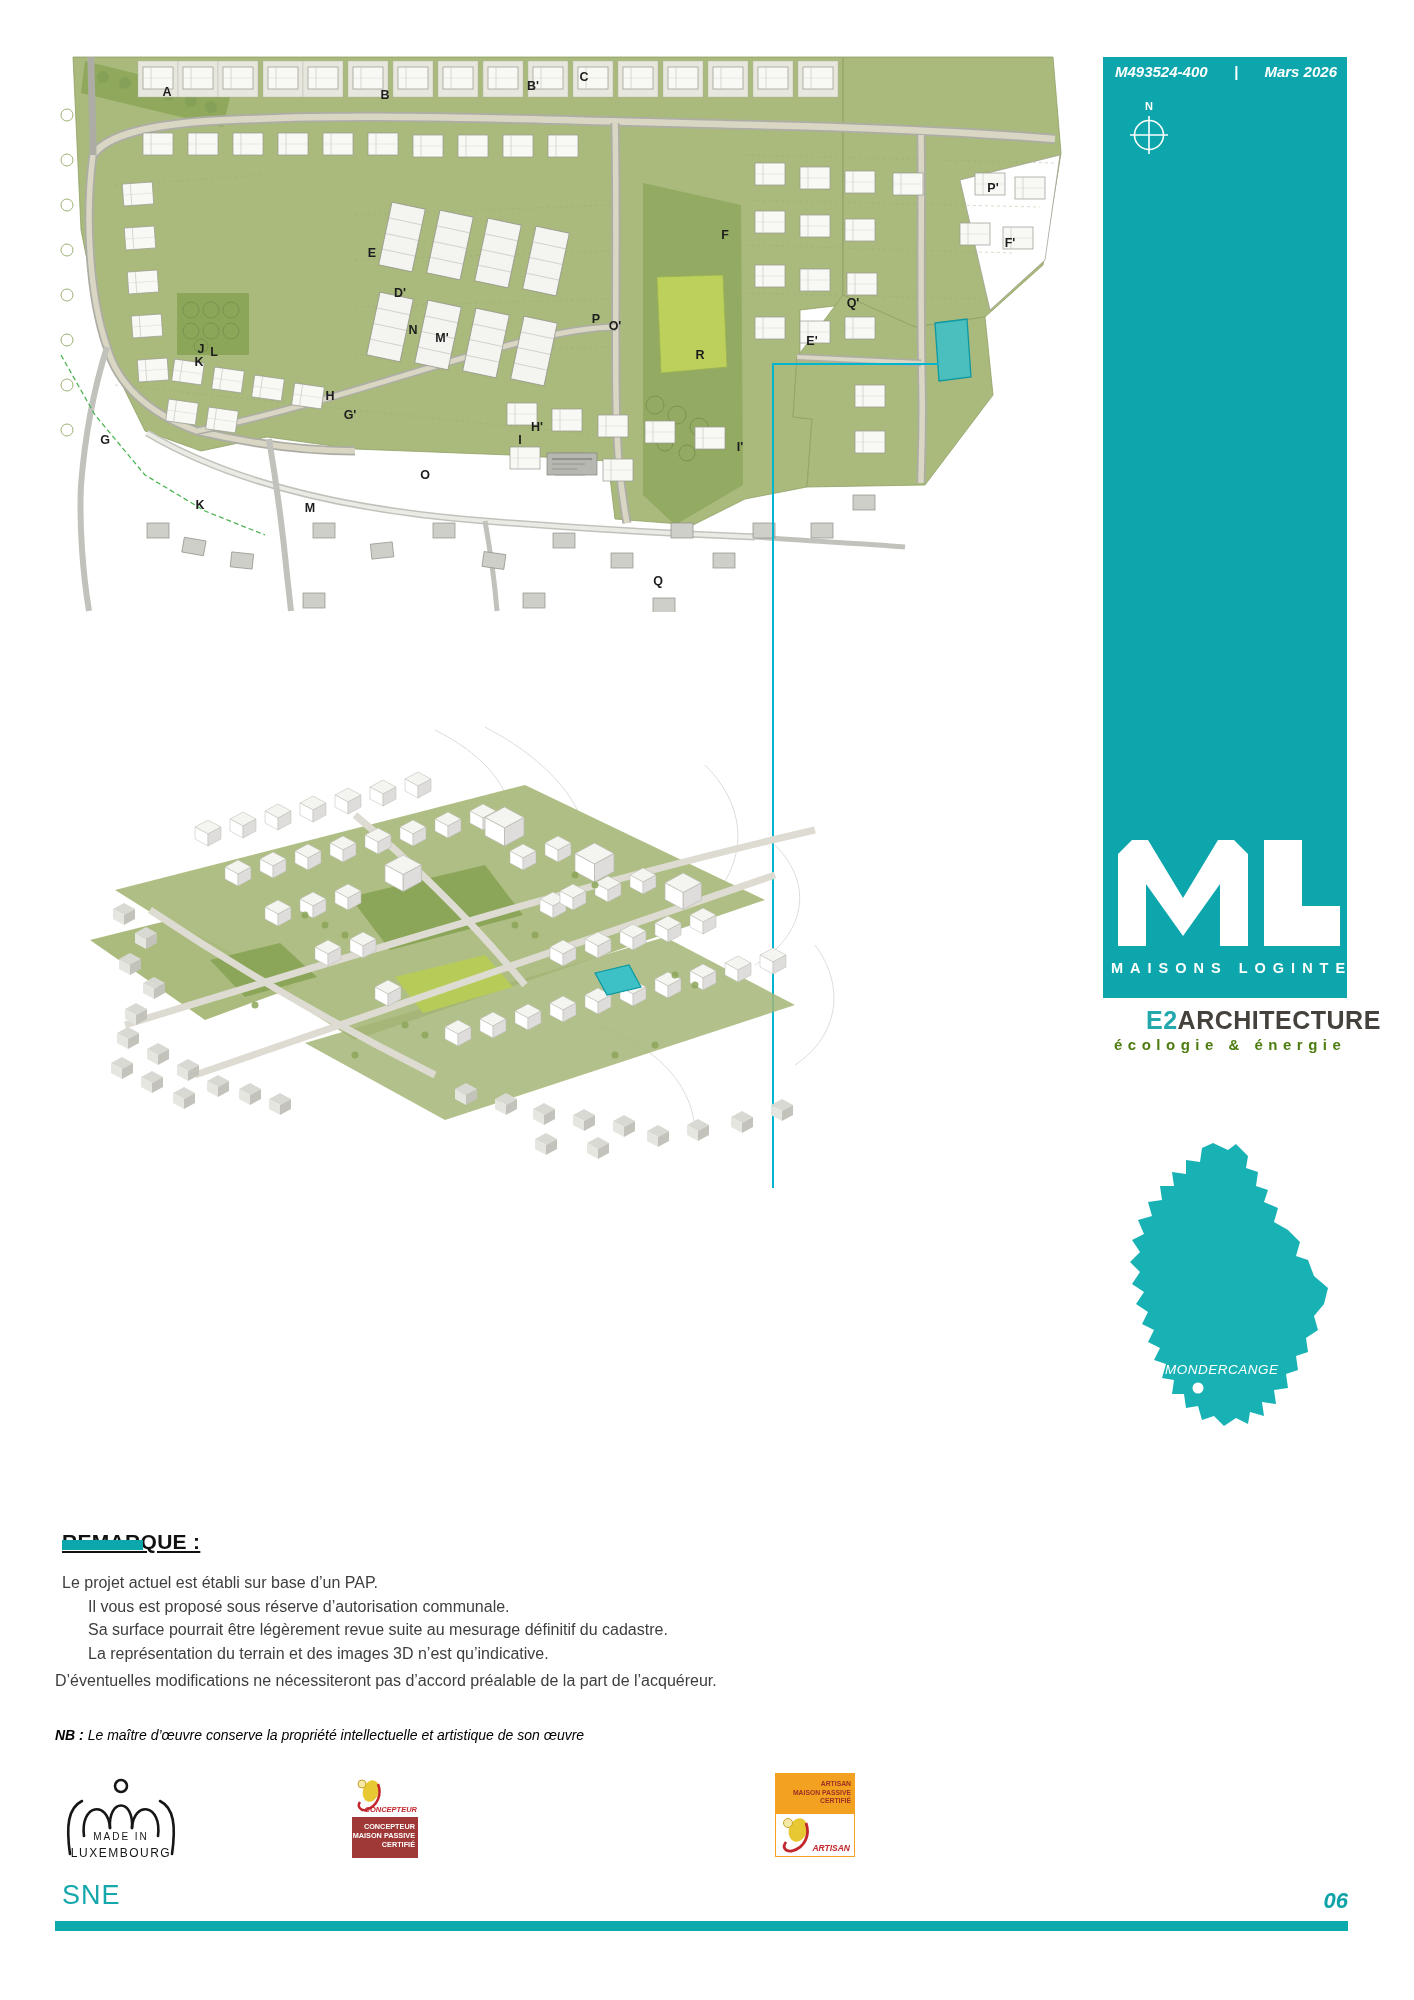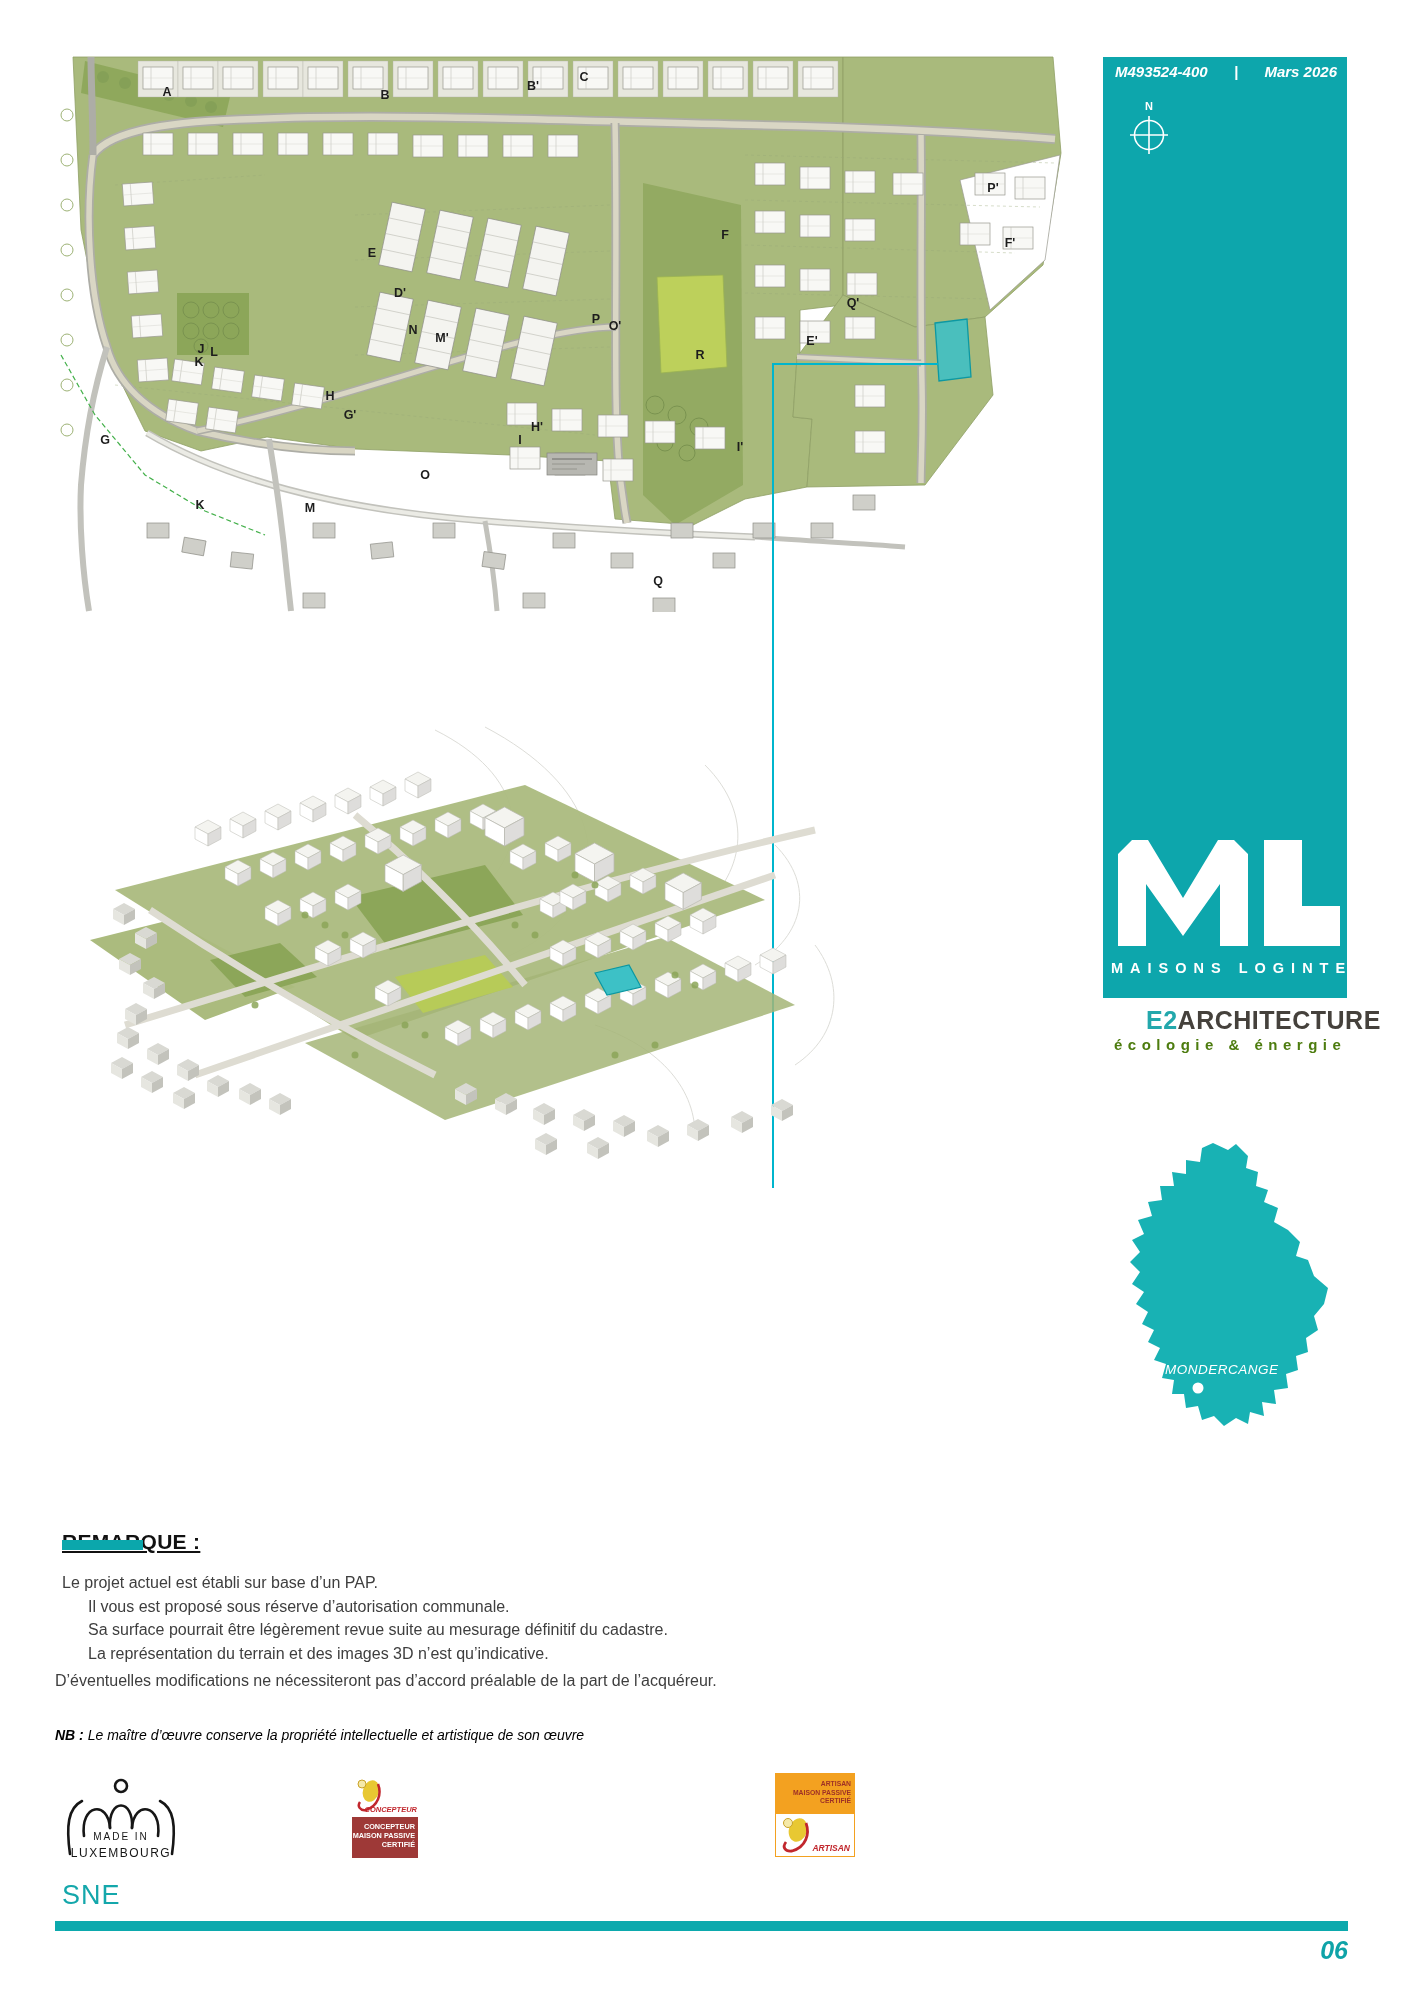--- a/index.html
+++ b/index.html
@@ -55,21 +55,21 @@
             color:#fff;font-weight:bold;font-size:7.3px;text-align:right;padding:5px 3px 0 0;box-sizing:border-box;line-height:9px;}
   .artisan{left:775px;top:1773px;width:80px;height:60px;}
   .ar-top{position:absolute;left:0;top:0;width:80px;height:40px;background:#f3a120;color:#9e3026;
           font-weight:bold;font-size:6.8px;text-align:right;padding:7px 4px 0 0;box-sizing:border-box;line-height:8.5px;}
   .ar-bottom{position:absolute;left:0;top:40px;width:80px;height:44px;background:#fff;border:1px solid #f3a120;box-sizing:border-box;}
   .ar-label{position:absolute;right:4px;bottom:3px;color:#c1272d;font-weight:bold;font-style:italic;font-size:8.5px;}
 
   
   .footer-project{left:62px;top:1880px;font-size:27px;color:#14a7ab;letter-spacing:1px;}
   .footer-bar{left:55px;top:1921px;width:1293px;height:10px;background:#0ca9ad;}
-  .footer-page{left:1290px;top:1888px;width:58px;text-align:right;font-size:25px;font-weight:bold;font-style:italic;color:#0fa3a8;margin-top:48px;}
+  .footer-page{left:1290px;top:1888px;width:58px;text-align:right;font-size:22px;font-weight:bold;font-style:italic;color:#0fa3a8;}
 </style>
 </head>
 <body>
 
 <div class="abs site-plan">
 <svg width="1030" height="557" viewBox="0 0 1030 557">
   <defs>
     <g id="hs">
           <rect width="30" height="22" fill="#f8f8f5" stroke="#98988f" stroke-width="0.7"></rect>
           <line x1="8" y1="0" x2="8" y2="22" stroke="#b9b9b0" stroke-width="0.5"></line>

